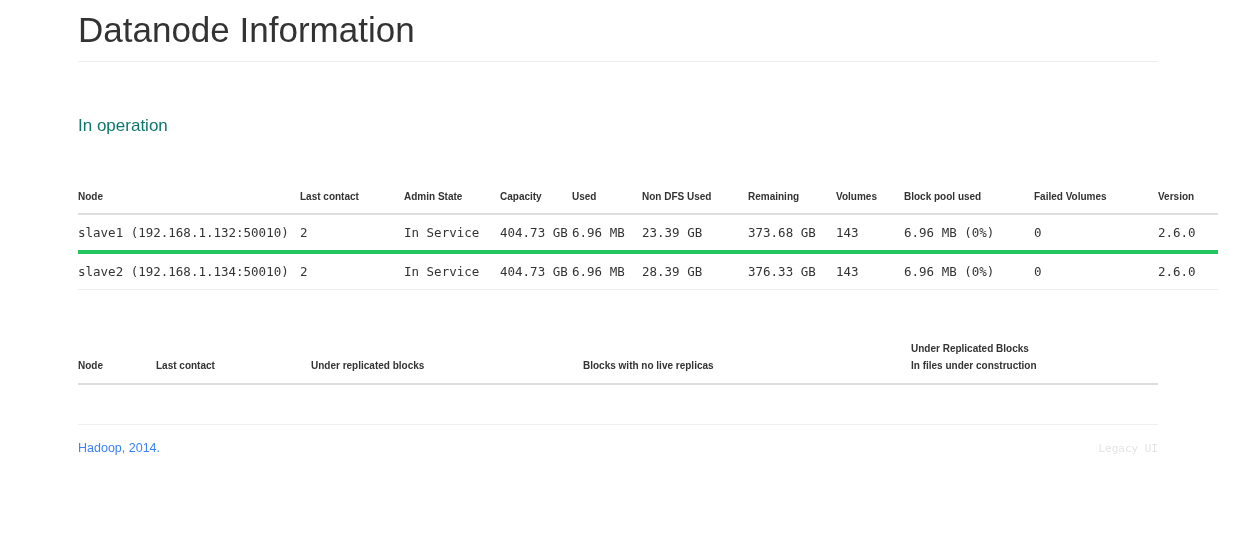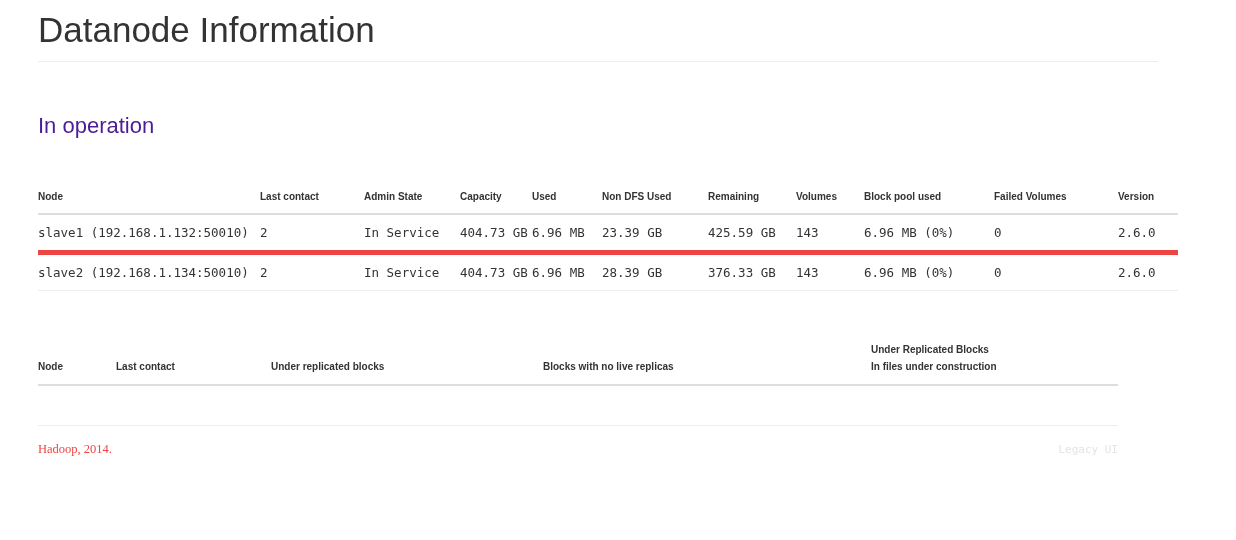--- a/index.html
+++ b/index.html
@@ -8,21 +8,21 @@
     background: #ffffff;
   }
   body {
     width: 1236px;
     height: 540px;
     font-family: "Liberation Sans", sans-serif;
     color: #333333;
     overflow: hidden;
   }
   .page {
-    padding: 0 78px 0 38px;
+    padding: 0 78px 0 78px;
     box-sizing: border-box;
     width: 1236px;
   }
 
   
   .page-header {
     padding-top: 8px;
     padding-bottom: 9px;
     border-bottom: 1px solid #eeeeee;
     margin-bottom: 0;
@@ -31,24 +31,24 @@
     font-size: 35px;
     font-weight: normal;
     line-height: 44px;
     color: #333333;
     margin: 0;
     letter-spacing: 0px;
   }
 
   
   .section-title {
-    font-size: 22px;
+    font-size: 17px;
     font-weight: normal;
     line-height: 30px;
-    color: #4c1d95;
+    color: #0f766e;
     margin: 0;
     padding: 0;
   }
   .section-in-operation { margin-top: 49px; }
   .section-decommissioning { margin-top: 53px; }
 
   
   table.dn-table {
     border-collapse: collapse;
     width: 1080px;
@@ -63,21 +63,21 @@
     font-family: Liberation Sans, sans-serif;
     font-size: 10px;
     padding: 8px 6px 8px 0;
     border-bottom: 2px solid #dddddd;
     vertical-align: bottom;
     line-height: 17px;
     white-space: nowrap;
   }
   table.dn-table td {
     padding: 9px 6px 9px 0;
-    border-top: 5px solid #ef4444;
+    border-top: 3px solid #ef4444;
     color: #333333;
     vertical-align: middle;
     white-space: nowrap;
     font-size: 12.5px;
     line-height: 17px;
   }
   table.dn-table tbody tr:first-child td { border-top: none; }
   table.dn-table tbody tr td { border-bottom: 4px solid #22c55e; }
   table.dn-table tbody tr:last-child td { border-bottom: 1px solid #eeeeee; }
 
@@ -112,23 +112,23 @@
   .footer {
     margin-top: 39px;
     border-top: 1px solid #eeeeee;
     padding-top: 16px;
     display: flex;
     align-items: baseline;
     justify-content: space-between;
     width: 1080px;
   }
   .footer-text {
-    font-family: Liberation Serif, serif;
+    font-family: Liberation Sans, sans-serif;
     font-size: 12.5px;
-    color: #ef4444;
+    color: #3b82f6;
   }
   .footer-legacy {
     font-family: "DejaVu Sans Mono", "Liberation Mono", monospace;
     font-size: 11px;
     color: #e4e4e4;
     text-decoration: none;
   }
 </style>
 </head>
 <body>
@@ -171,21 +171,21 @@
       </tr>
     </thead>
     <tbody>
       <tr>
         <td>slave1 (192.168.1.132:50010)</td>
         <td>2</td>
         <td>In Service</td>
         <td>404.73 GB</td>
         <td>6.96 MB</td>
         <td>23.39 GB</td>
-        <td>425.59 GB</td>
+        <td>373.68 GB</td>
         <td>143</td>
         <td>6.96 MB (0%)</td>
         <td>0</td>
         <td>2.6.0</td>
       </tr>
       <tr>
         <td>slave2 (192.168.1.134:50010)</td>
         <td>2</td>
         <td>In Service</td>
         <td>404.73 GB</td>

